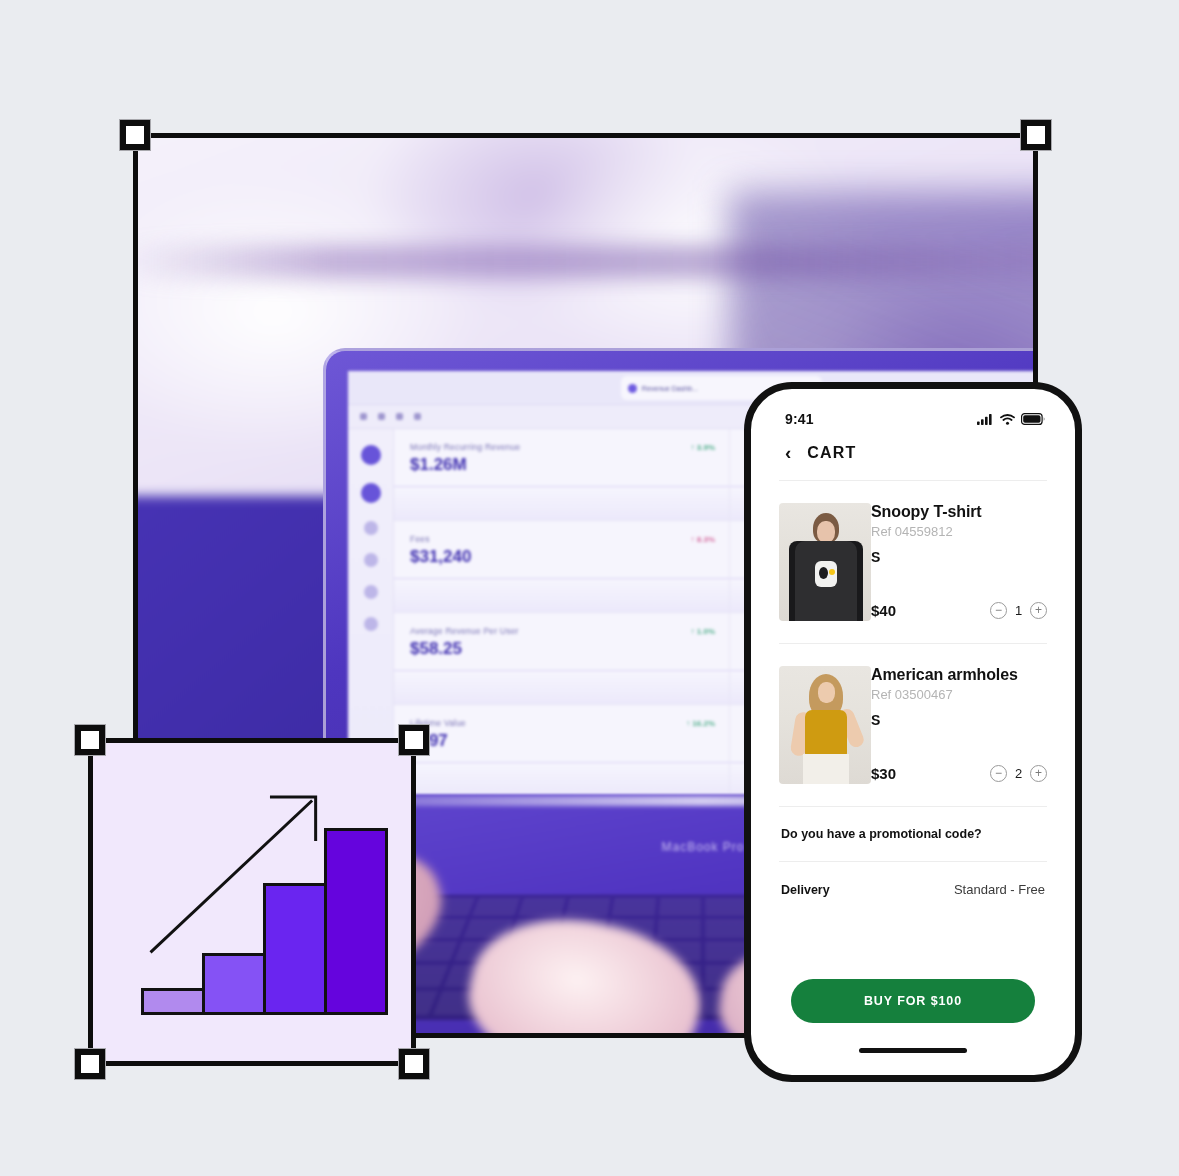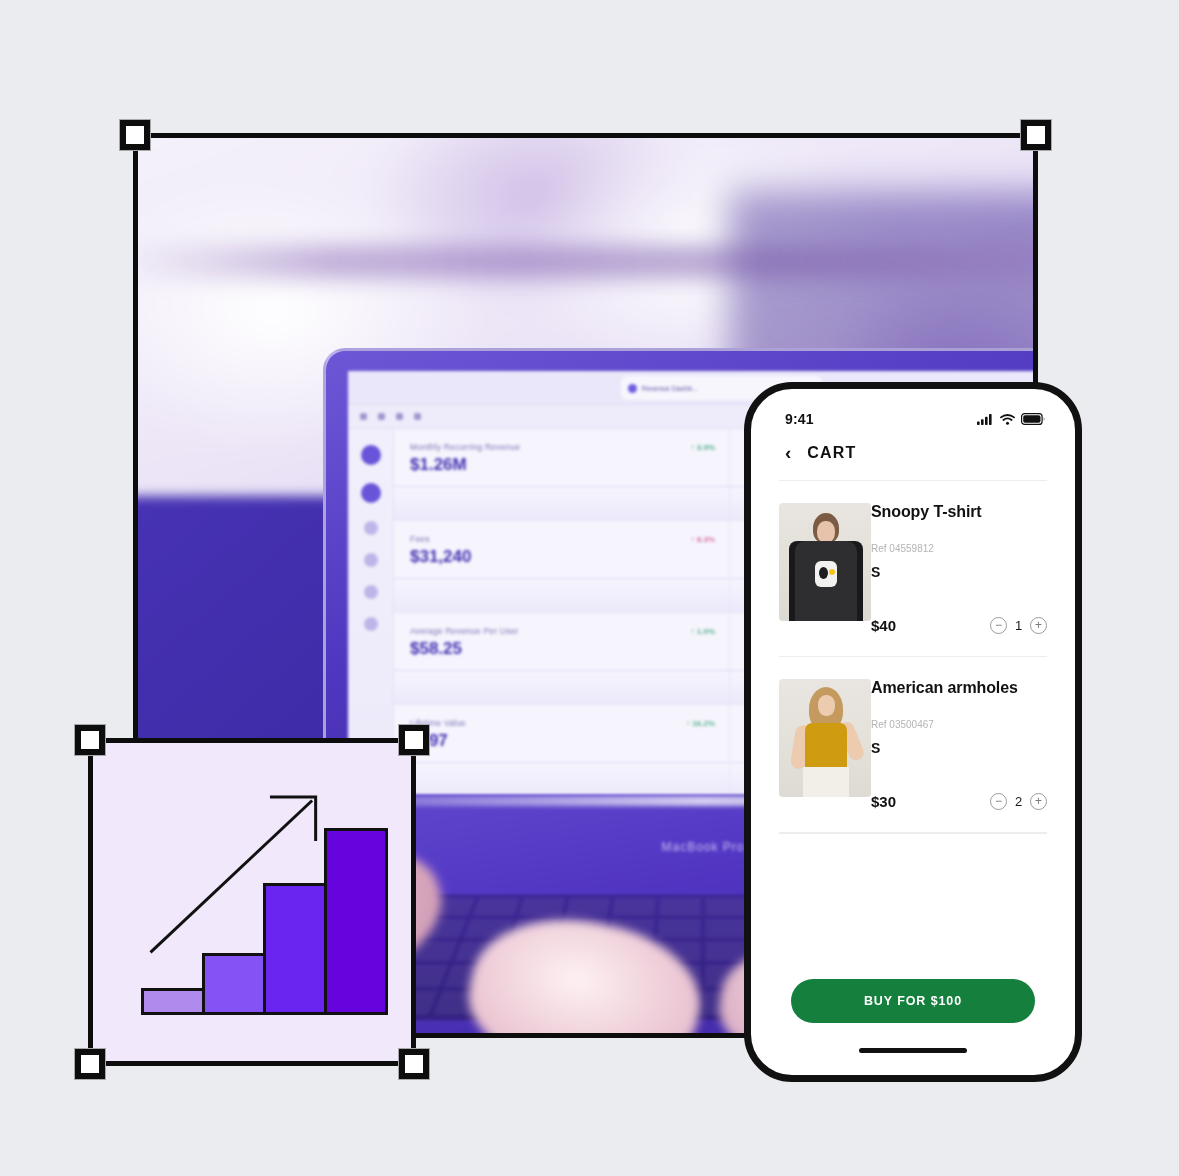--- a/index.html
+++ b/index.html
@@ -427,23 +427,23 @@
   .t2-pants { position:absolute; left:24px; top:88px; width:46px; height:32px; background:#f2efe9; }
 
   .item-info { flex: 1; min-width: 0; position: relative; }
   .item-name {
     font-size: 16px;
     font-weight: 700;
     color: #111;
     letter-spacing: -0.1px;
   }
   .item-ref {
-    font-size: 10px;
+    font-size: 13px;
     color: #b4b4b4;
-    margin-top: 22px;
+    margin-top: 3px;
   }
   .item-size {
     font-size: 14px;
     font-weight: 700;
     color: #111;
     margin-top: 10px;
   }
   .item-bottom {
     display: flex;
     align-items: center;
@@ -810,22 +810,27 @@
           <span class="stepper">
             <span class="step-btn">−</span>
             <span class="step-qty">2</span>
             <span class="step-btn">+</span>
           </span>
         </div>
       </div>
     </div>
     <div class="hr"></div>
 
+    <div class="promo-row">Do you have a promotional code?</div>
     <div class="hr"></div>
 
+    <div class="delivery-row">
+      <span class="delivery-label">Delivery</span>
+      <span class="delivery-value">Standard - Free</span>
+    </div>
 
     <div class="buy-wrap">
       <div class="buy-btn">BUY FOR $100</div>
     </div>
     <div class="home-indicator"></div>
   </div>
 
 </div>
 
 </body></html>

